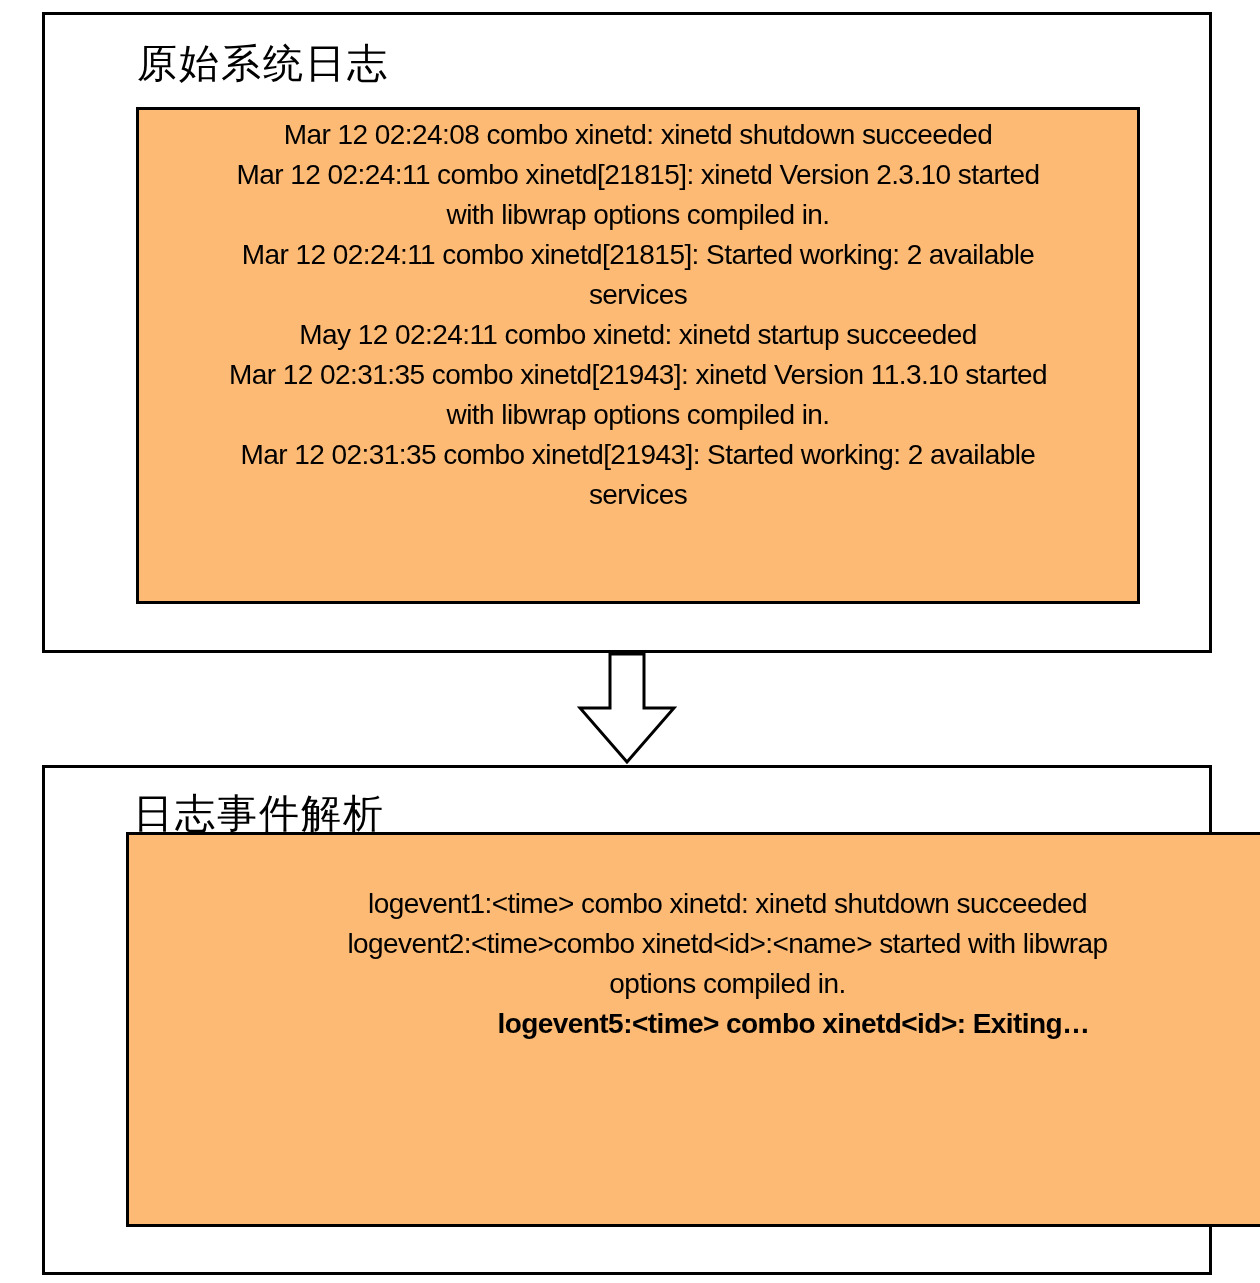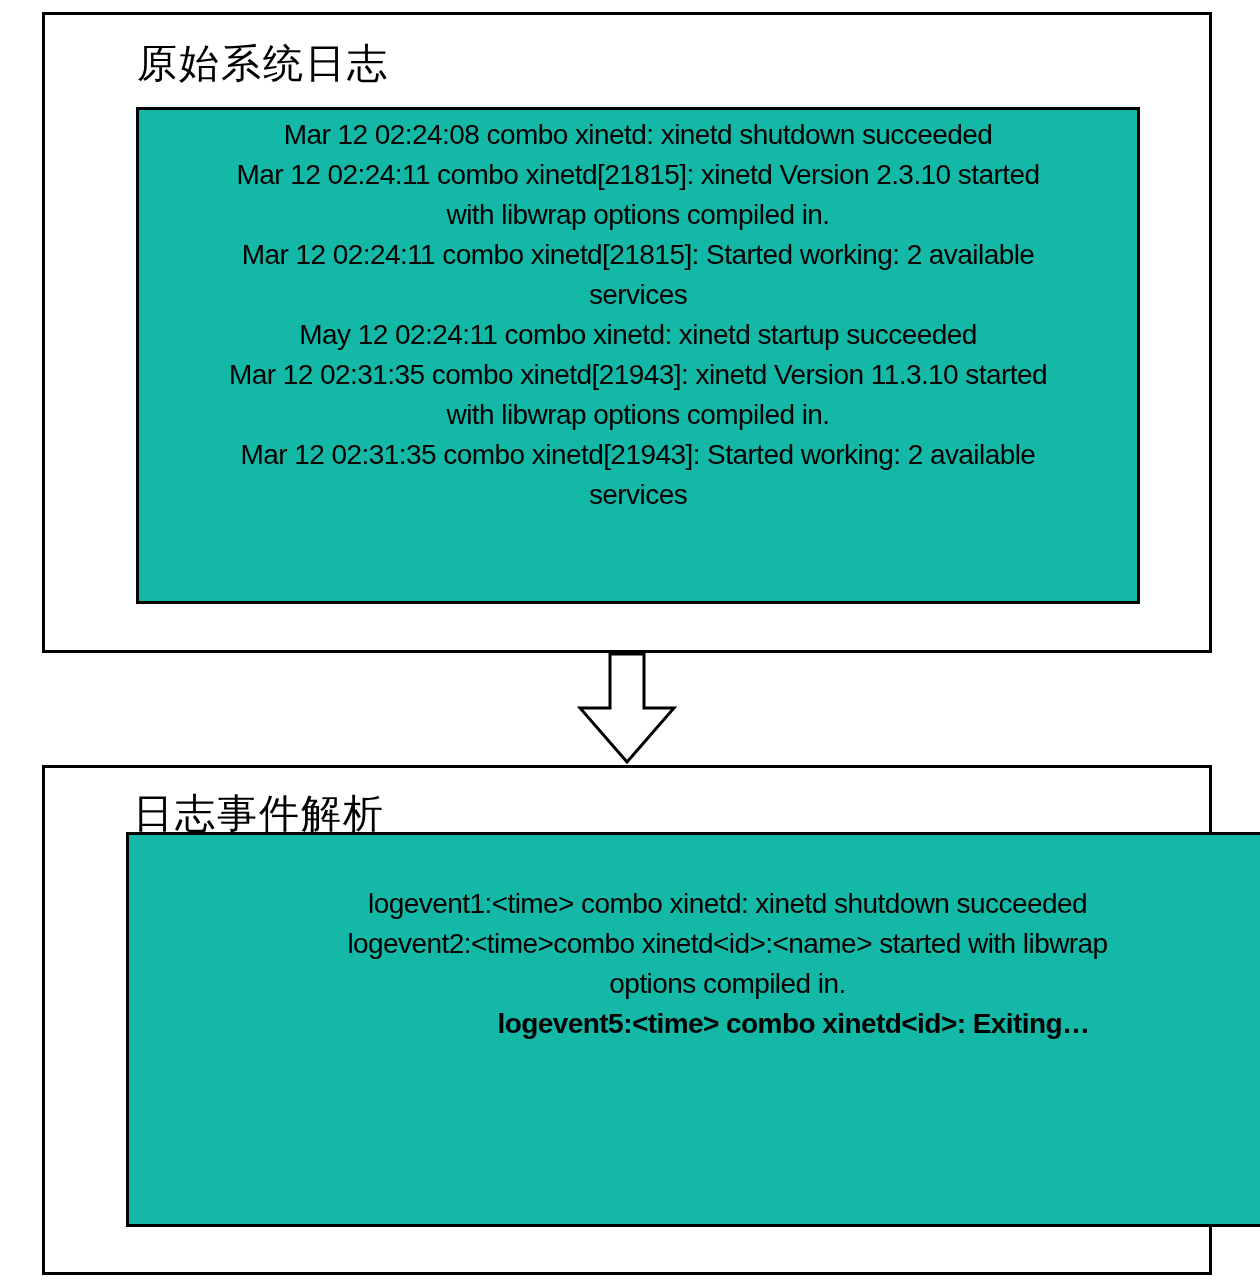--- a/index.html
+++ b/index.html
@@ -33,21 +33,21 @@
     color: #000000;
     white-space: nowrap;
   }
   .title-raw    { left: 92px; top: 24px; }
   .title-parsed { left: 88px; top: 21px; }
 
   .inner-box {
     position: absolute;
     border: 3px solid #000000;
     box-sizing: border-box;
-    background: #14b8a6;
+    background: #fdba74;
   }
   .inner-raw {
     left: 91px; top: 92px; width: 1004px; height: 497px;
     padding: 5px 2px 0 2px;
   }
   .inner-parsed {
     left: 81px; top: 64px; width: 1203px; height: 395px;
     padding: 49px 2px 0 2px;
   }
 

